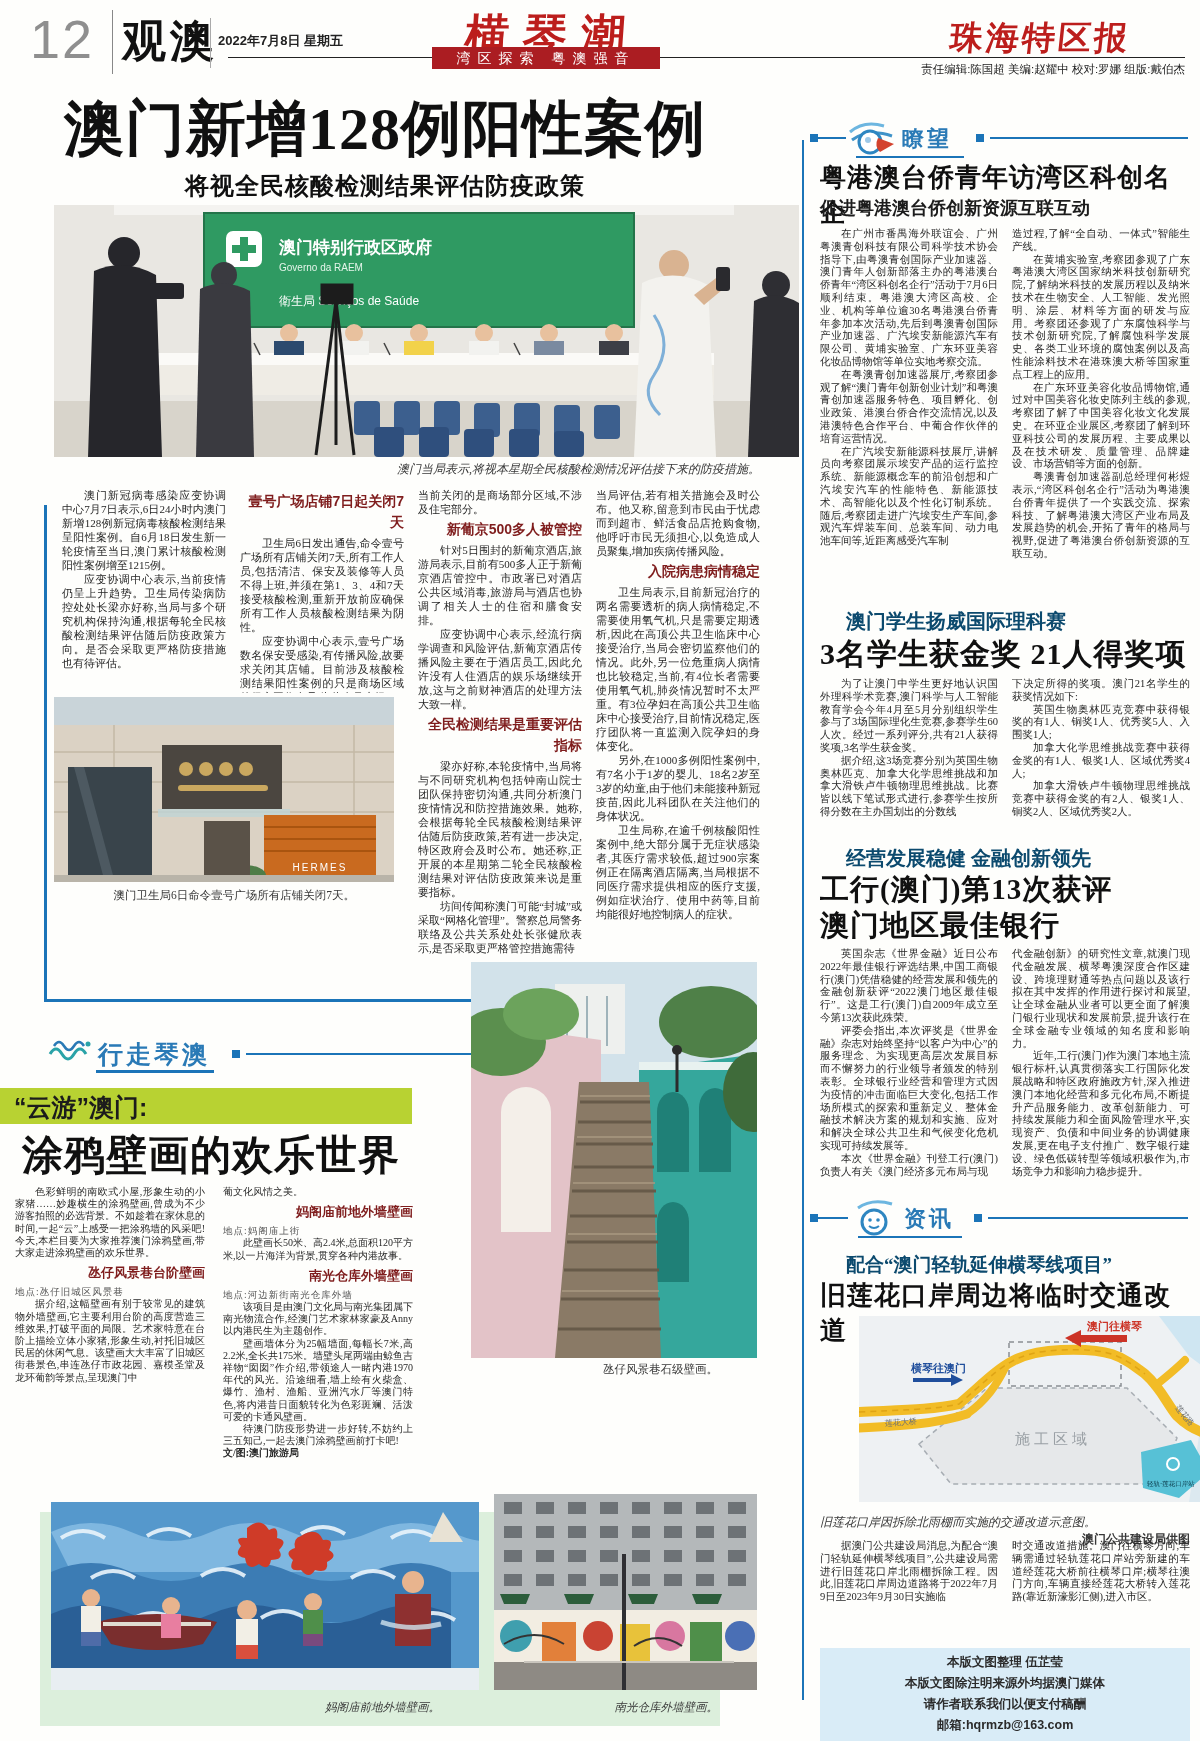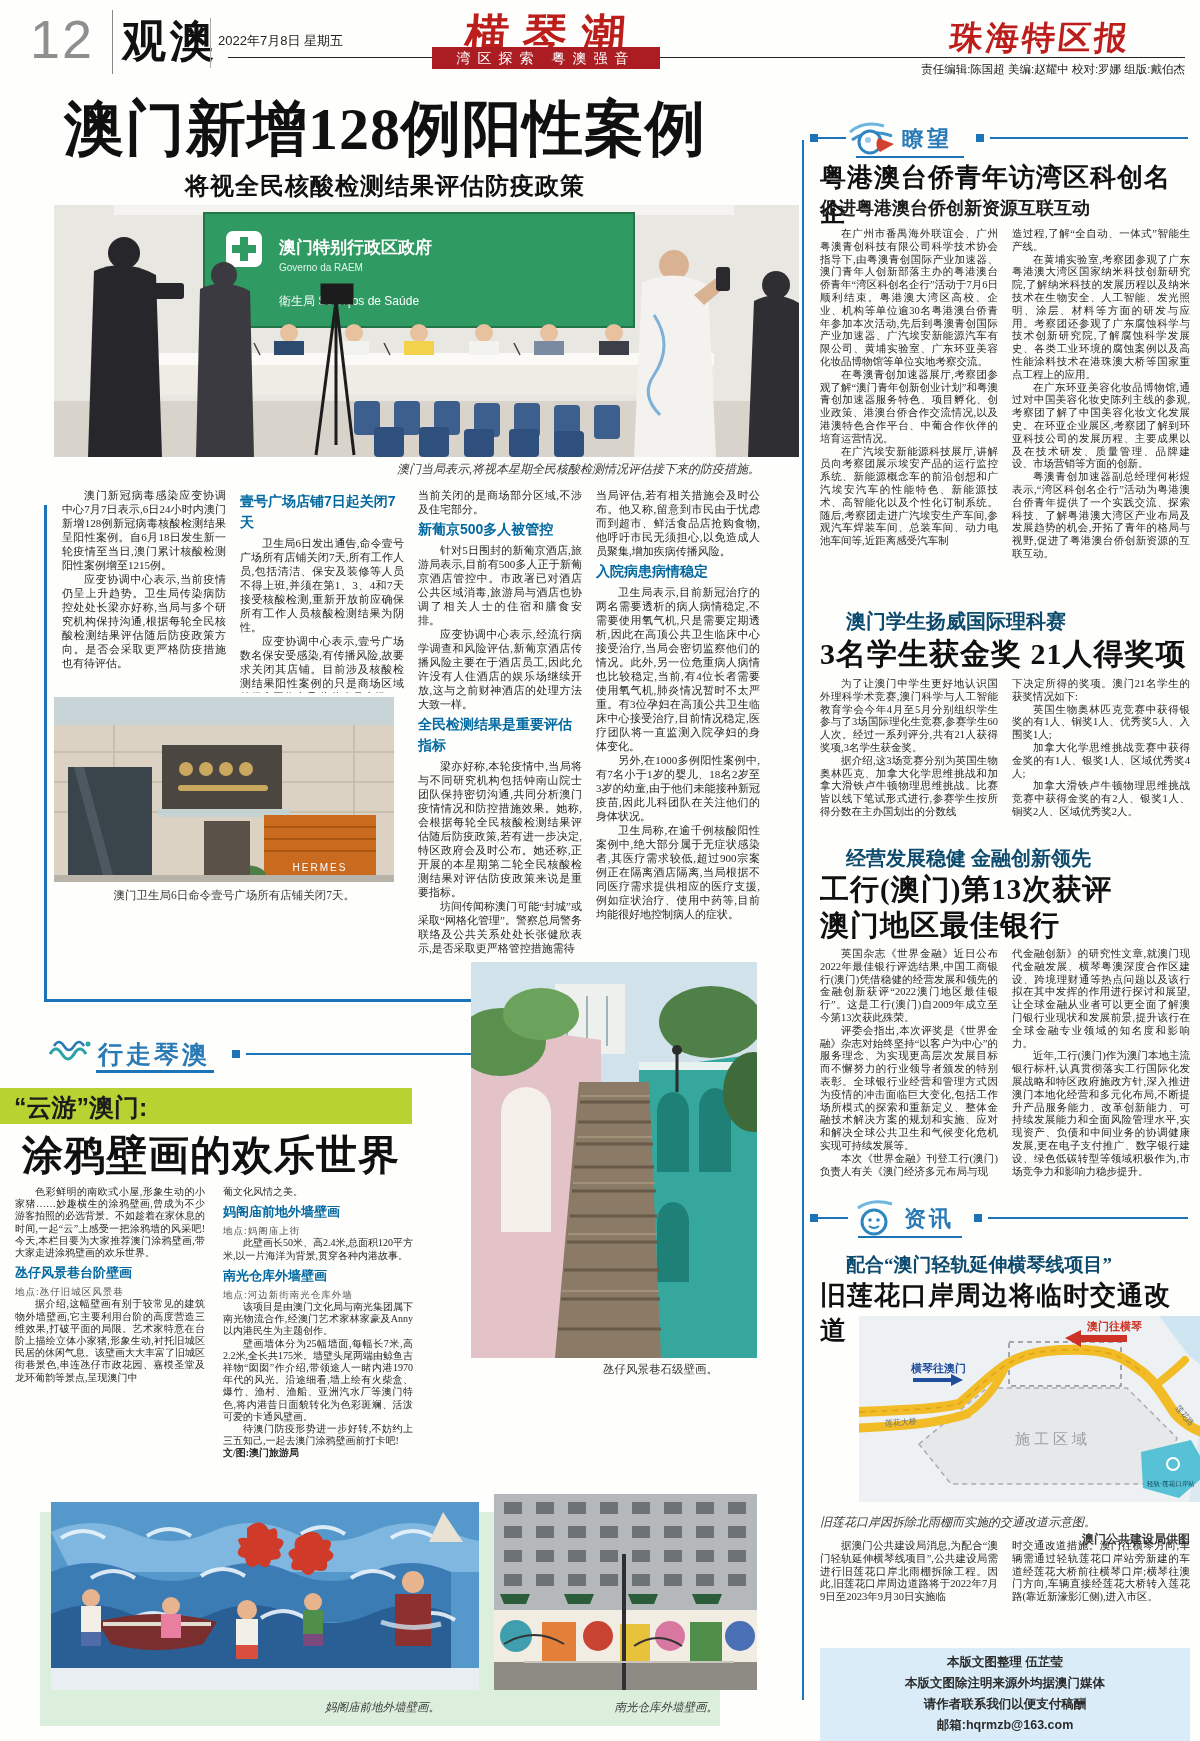--- a/index.html
+++ b/index.html
@@ -16,22 +16,22 @@
   .vline{width:1px;background:#888;}
   .hrule{height:1px;background:#222;}
   .masthead{font-size:44px;font-weight:bold;color:#bc1e1c;letter-spacing:14px;transform:skewX(-4deg);}
   .tagbox{background:#ab1d22;color:#fff;font-size:14px;letter-spacing:7px;text-align:center;line-height:22px;}
   .paper{font-size:33px;font-weight:bold;color:#bc1e1c;letter-spacing:3px;transform:skewX(-6deg);}
   .credits{font-size:11.5px;color:#222;}
   
   .bt p{margin:0;text-indent:2em;text-align:justify;}
   .bt p.nz{text-indent:0;}
   .lead-bt{font-size:11px;line-height:14px;color:#272727;}
-  .chead{font-weight:bold;text-align:left;font-size:14px;line-height:21px;margin:3px 0;text-indent:0;
-         font-family:"Liberation Sans",sans-serif;color:#0369a1;}
+  .chead{font-weight:bold;text-align:right;font-size:14px;line-height:21px;margin:3px 0;text-indent:0;
+         font-family:"Liberation Sans",sans-serif;color:#7f1d1d;}
   .cap{font-size:12px;color:#383838;}
   .cols{display:flex;gap:14px;overflow:hidden;}
   .cols>div{flex:1;overflow:hidden;}
   .blueline{background:#1b74b8;}
   .bluesq{width:8px;height:8px;background:#1b74b8;}
   .badge-txt{font-size:22px;font-weight:bold;color:#2a7ab6;letter-spacing:3px;font-family:"Liberation Sans",sans-serif;}
   .kicker{font-weight:bold;font-family:Liberation Serif, serif;color:#0c4a6e;margin-left:26px;}
   .hl{font-weight:bold;color:#101010;letter-spacing:1px;}
   .rc-bt{font-size:10.5px;line-height:12.8px;color:#272727;}
   .tr-bt{font-size:10px;line-height:12.2px;color:#272727;}
@@ -44,21 +44,21 @@
 </style>
 </head>
 <body>
 
 <div class="page">
 
   <div class="abs pageno" style="left:30px;top:8px;">12</div>
   <div class="abs vline" style="left:112px;top:10px;height:64px;"></div>
   <div class="abs secttl" style="left:122px;top:12px;">观澳</div>
   <div class="abs vline" style="left:210px;top:18px;height:50px;background:#aaa;"></div>
-  <div class="abs sans" style="left:218px;top:32px;font-size:13px;color:#222;">2022年7月8日  星期五</div>
+  <div class="abs sans" style="left:218px;top:32px;font-size:13px;color:#222;font-weight:bold;">2022年7月8日  星期五</div>
   <div class="abs masthead" style="left:465px;top:6px;">横琴潮</div>
   <div class="abs hrule" style="left:228px;top:57px;width:957px;"></div>
   <div class="abs tagbox sans" style="left:432px;top:47px;width:228px;height:22px;">湾区探索  粤澳强音</div>
   <div class="abs paper" style="left:950px;top:16px;">珠海特区报</div>
   <div class="abs credits rt sans" style="left:735px;top:62px;width:450px;">责任编辑:陈国超  美编:赵耀中  校对:罗娜  组版:戴伯杰</div>
 
   <div class="abs hl ctr" style="left:10px;top:94px;width:750px;font-size:60px;line-height:70px;">澳门新增128例阳性案例</div>
   <div class="abs hl ctr" style="left:10px;top:170px;width:750px;font-size:24px;">将视全民核酸检测结果评估防疫政策</div>
 
   <div class="abs phframe" style="left:15px;top:205px;width:745px;height:252px;">

